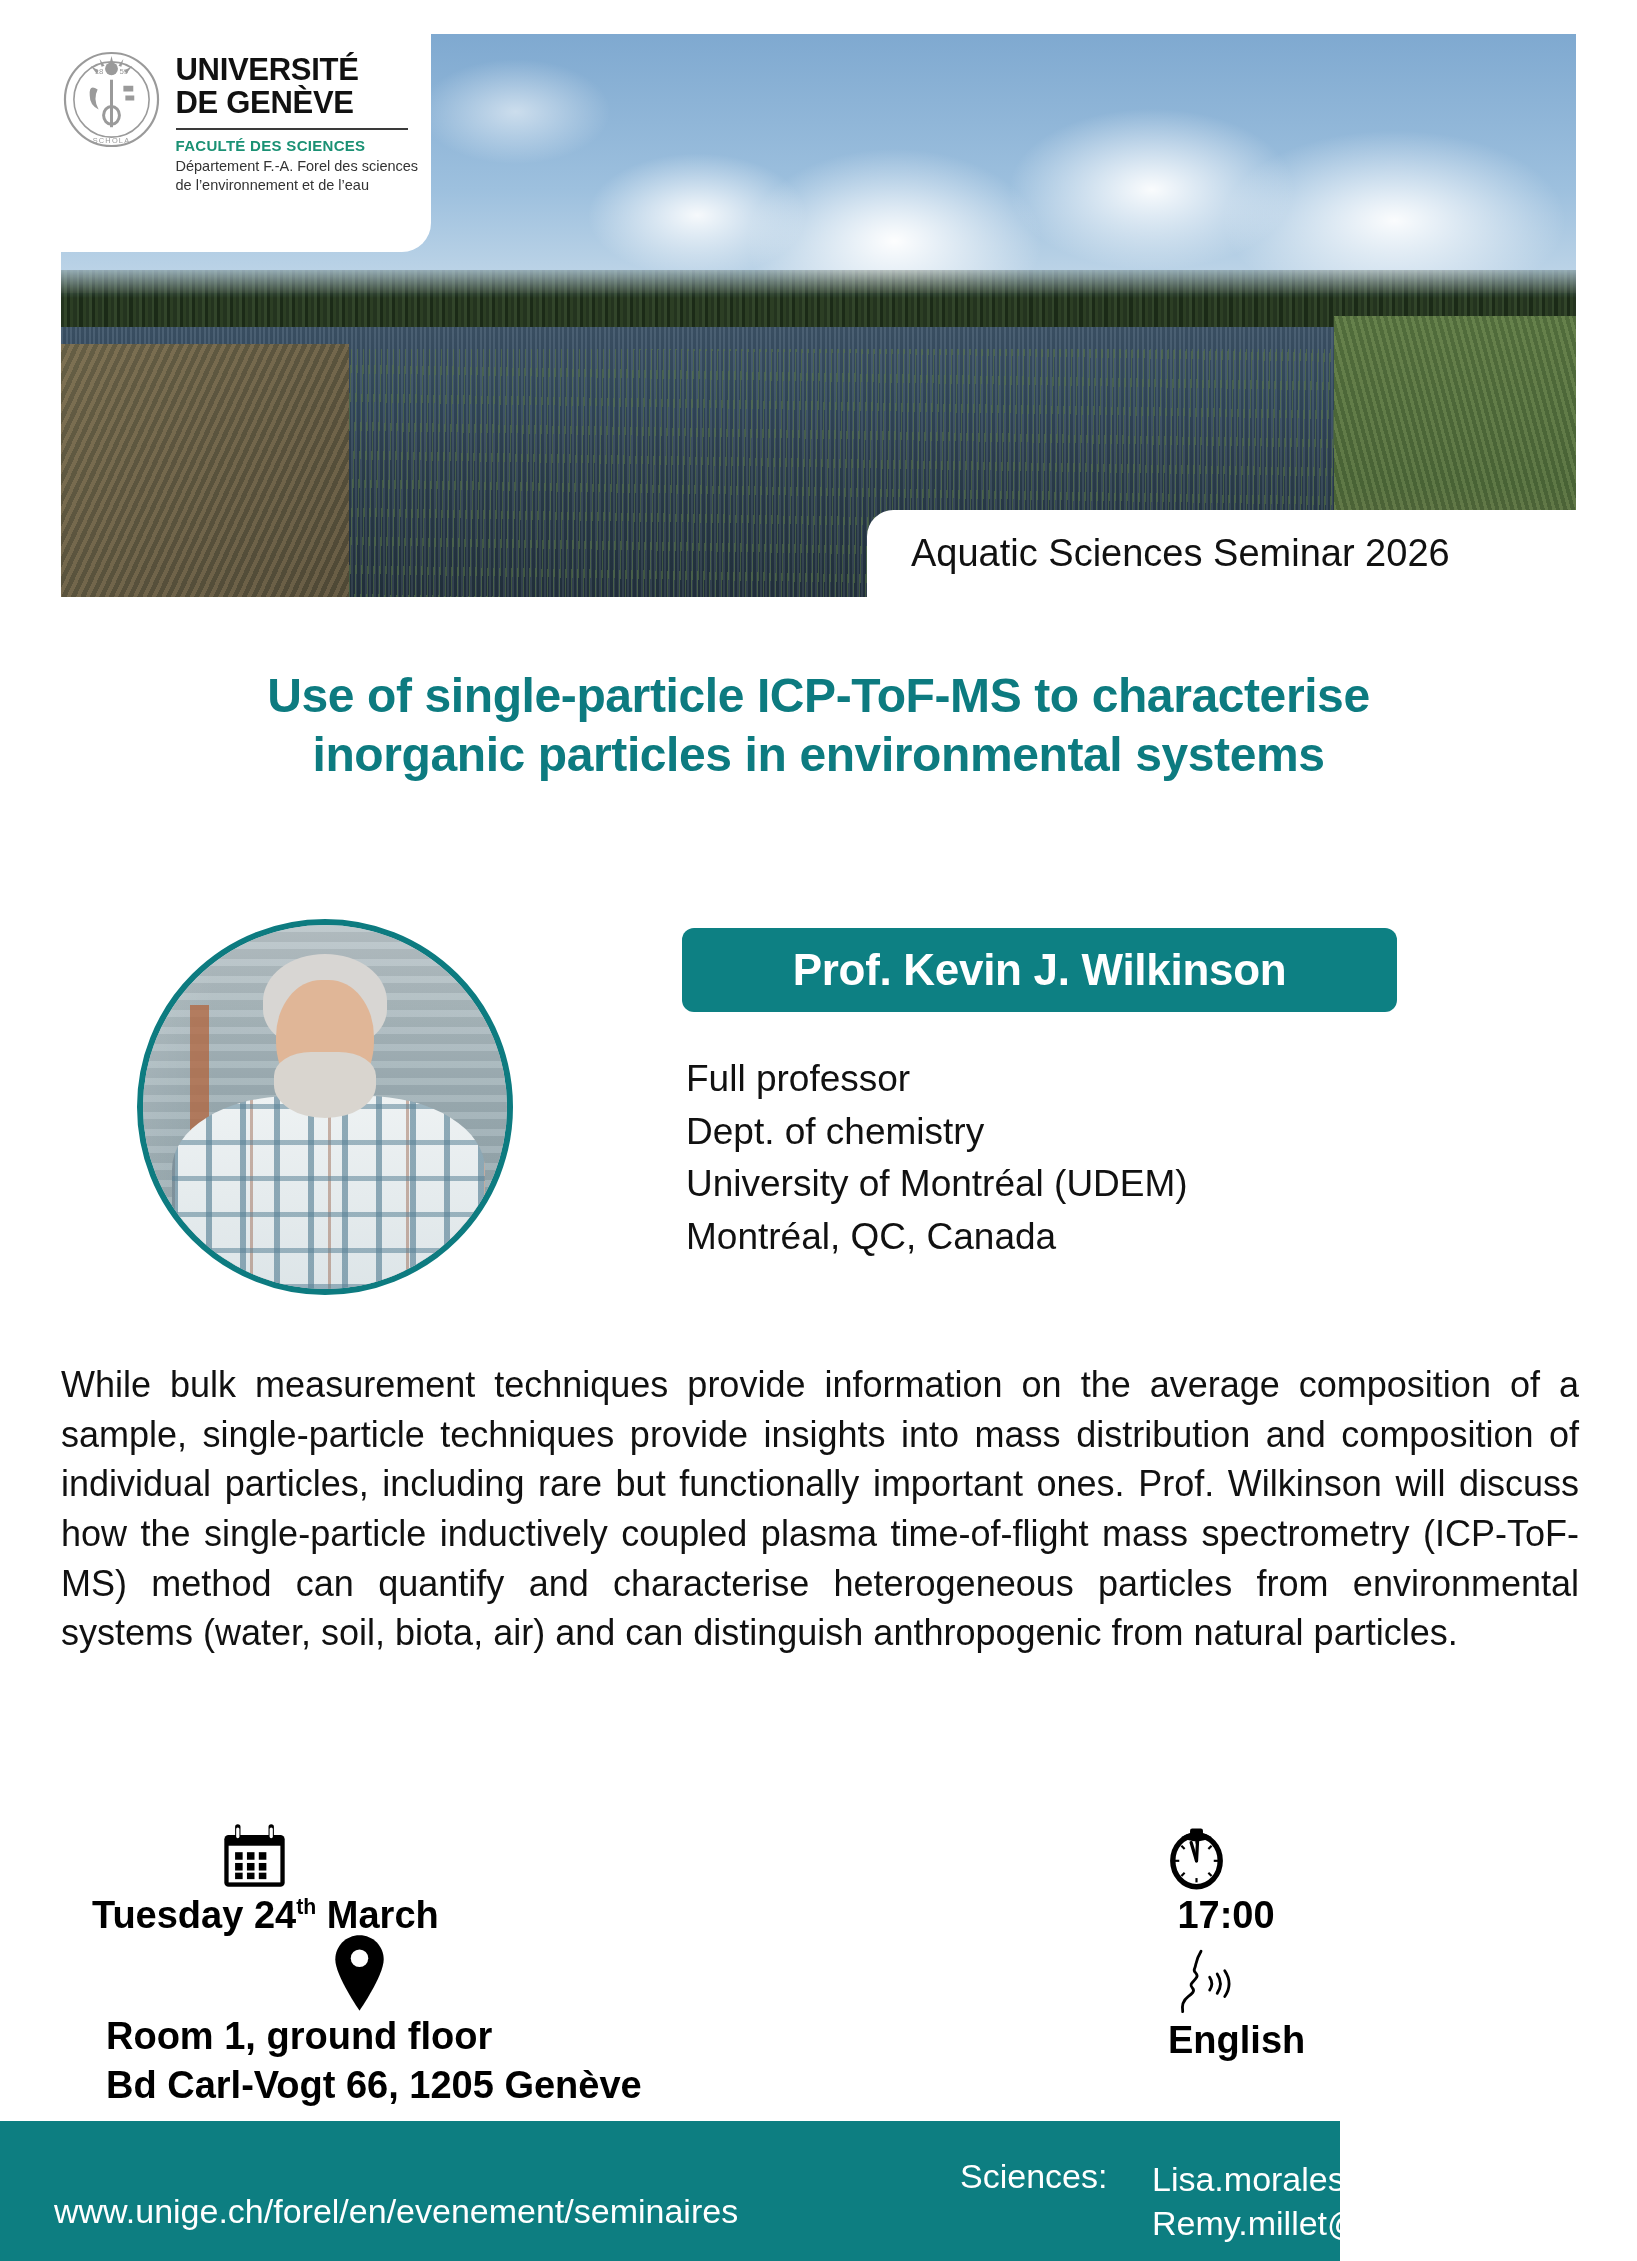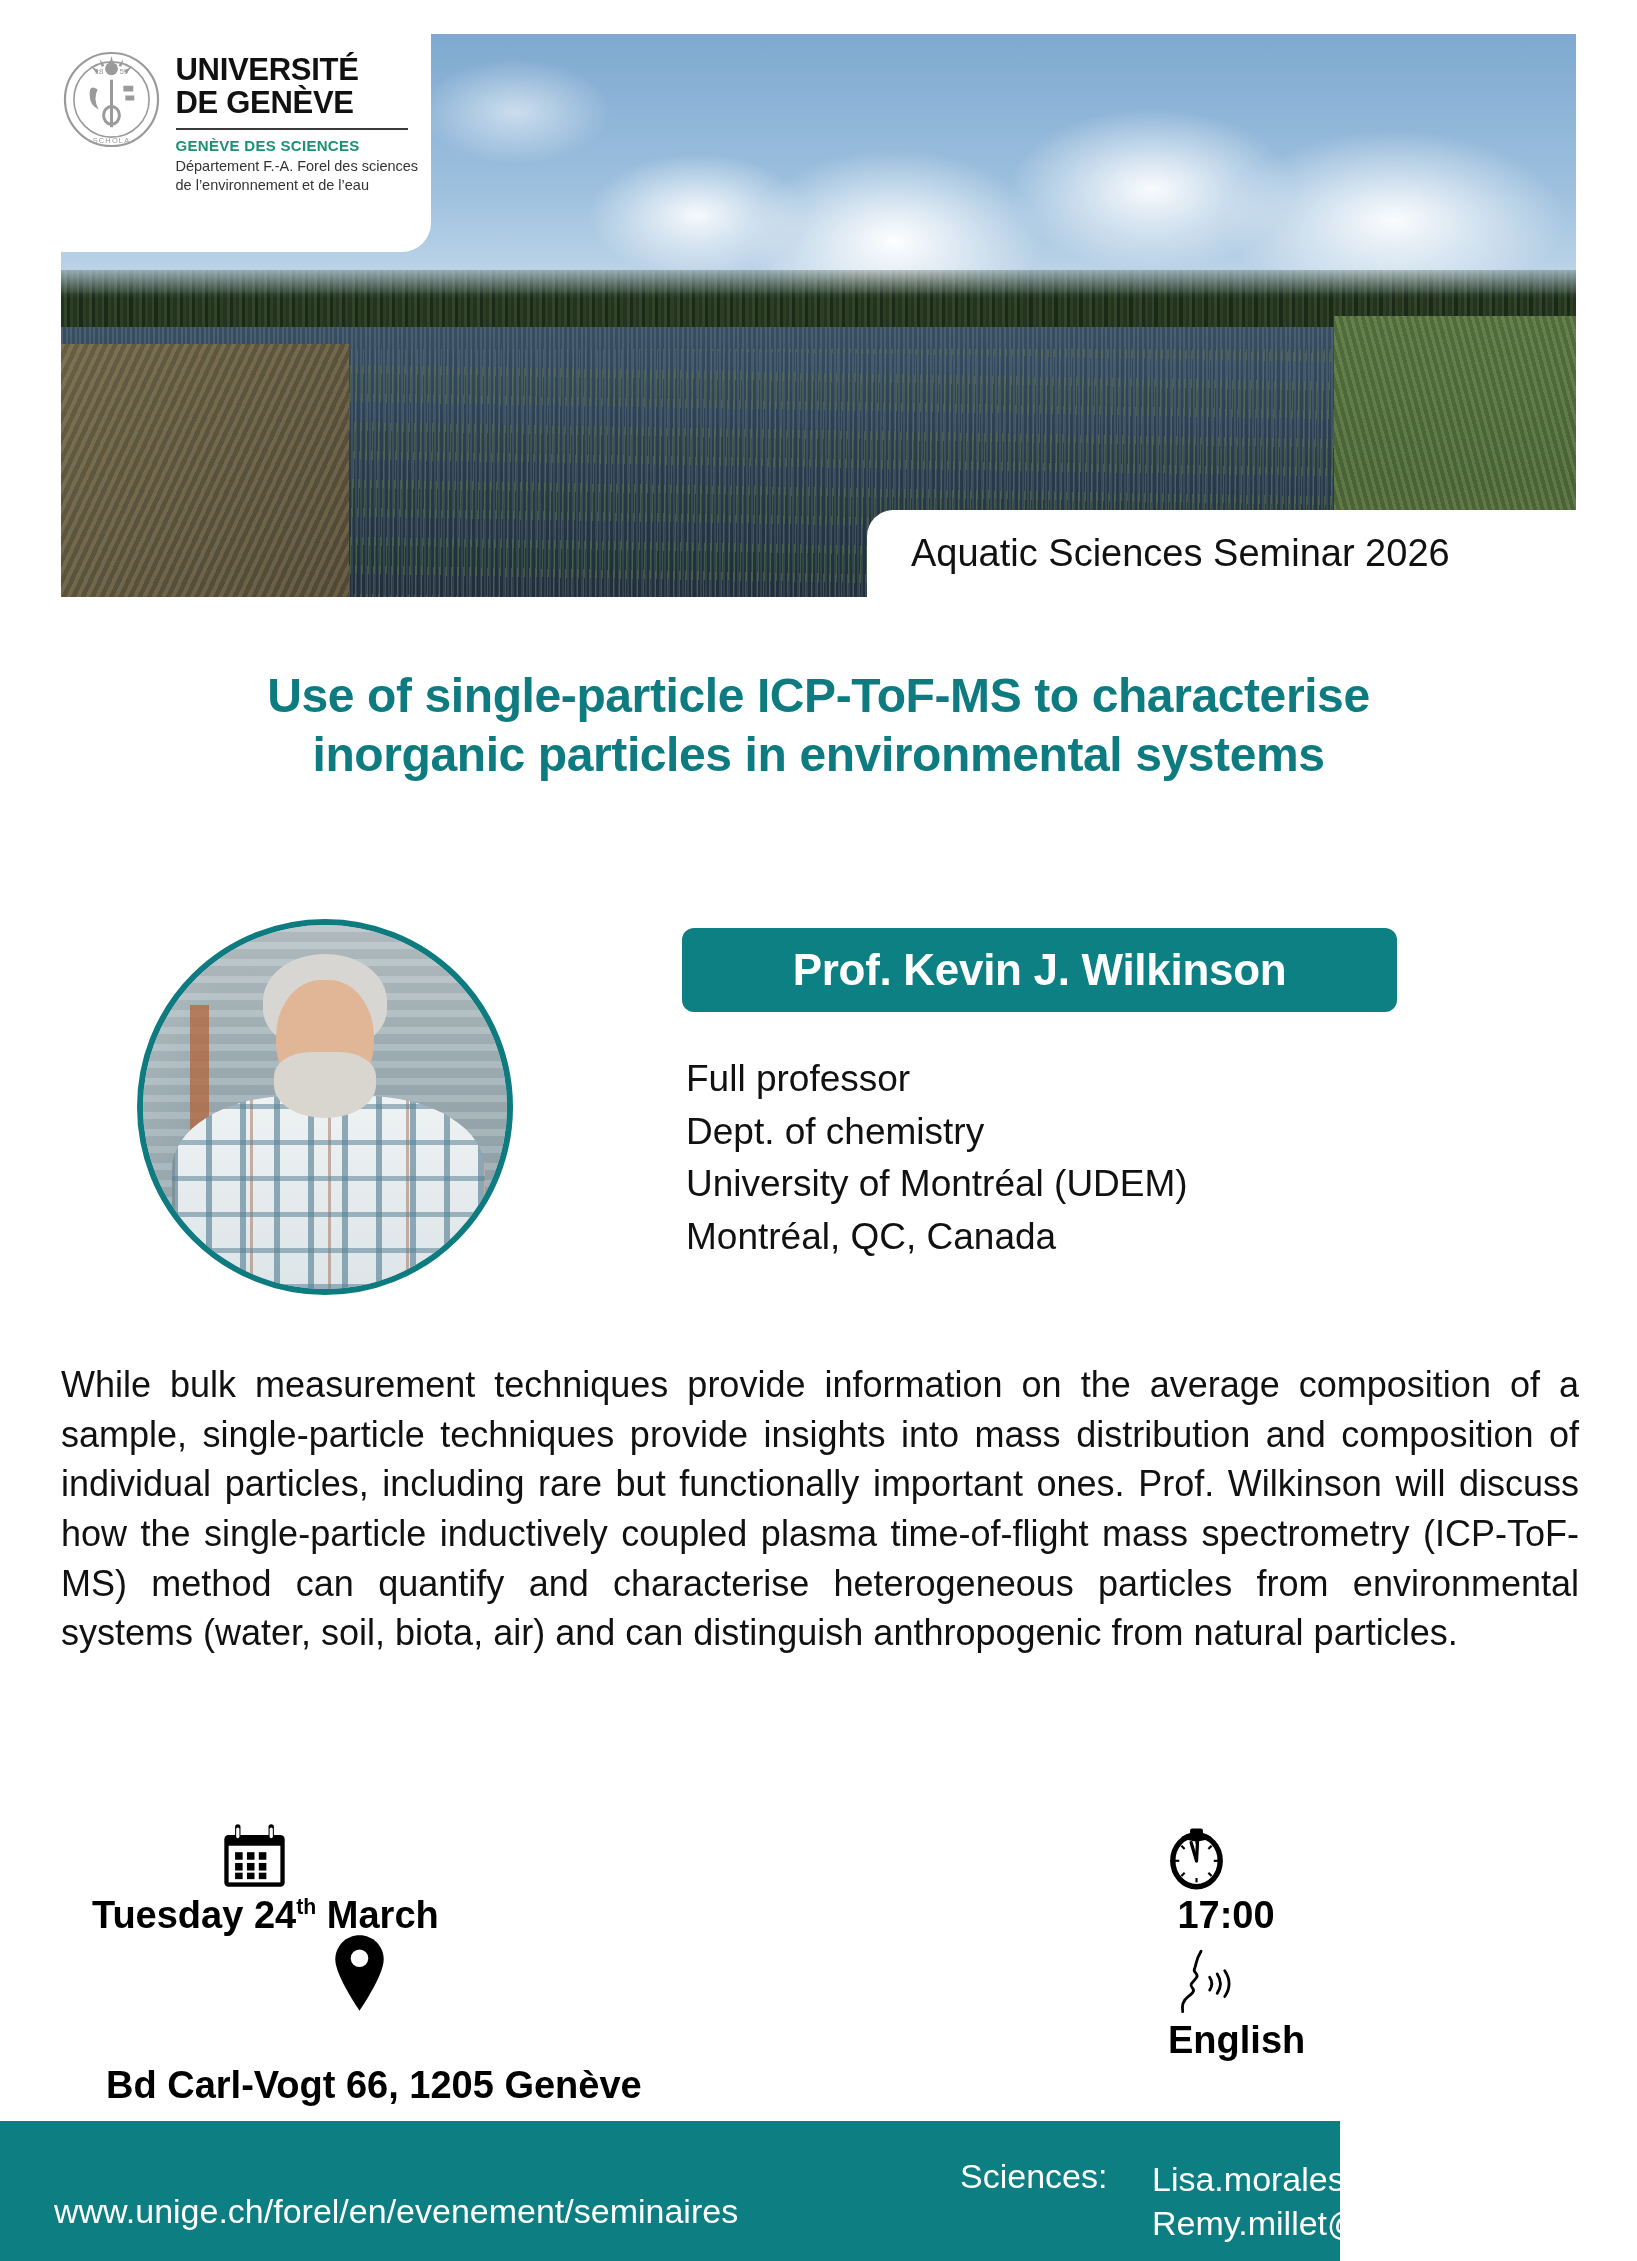--- a/index.html
+++ b/index.html
@@ -413,21 +413,21 @@
       <path d="M50 30 L50 78" stroke="#9a9a9a" stroke-width="3" fill="none"></path>
       <path d="M36 40 q-9 -6 -8 6 q0 10 9 14 q-6 -10 -1 -20 z" fill="#9a9a9a"></path>
       <path d="M62 36 l10 0 l0 6 l-10 0 z M64 46 l9 0 l0 5 l-9 0 z" fill="#9a9a9a"></path>
       <ellipse cx="50" cy="66" rx="8" ry="9" fill="none" stroke="#9a9a9a" stroke-width="3"></ellipse>
       <text x="50" y="94" font-size="7.5" fill="#9a9a9a" text-anchor="middle" font-family="Liberation Sans, sans-serif" letter-spacing="1.2">SCHOLA</text>
     </svg>
     <div class="logo-text-block">
       <div class="logo-line1">UNIVERSITÉ</div>
       <div class="logo-line2">DE GENÈVE</div>
       <div class="logo-rule"></div>
-      <div class="logo-faculty">GENÈVE DES SCIENCES</div>
+      <div class="logo-faculty">FACULTÉ DES SCIENCES</div>
       <div class="logo-dept">Département F.-A. Forel des sciences</div>
       <div class="logo-dept">de l’environnement et de l’eau</div>
     </div>
   </div>
 </div>
 
 <div class="seminar-ribbon">
   <span>Aquatic Sciences Seminar 2026</span>
 </div>
 
@@ -506,21 +506,21 @@
 </div>
 
 <div class="detail-row" id="row-place">
   <span class="detail-icon">
     <svg width="55" height="78" viewBox="0 0 40 58">
       <path d="M20 1 C10 1 2 9 2 19 C2 31 20 57 20 57 C20 57 38 31 38 19 C38 9 30 1 20 1 Z" fill="#000"></path>
       <circle cx="20" cy="18" r="6.5" fill="#fff"></circle>
     </svg>
   </span>
   <span class="detail-text">
-    <br>
+    <span>Room 1, ground floor</span><br>
     <span>Bd Carl-Vogt 66, 1205 Genève</span>
   </span>
 </div>
 
 <div class="detail-row" id="row-lang">
   <span class="detail-icon">
     <svg width="69" height="69" viewBox="0 0 64 64">
       <path d="M26 4 C20 14 22 16 20 20 C18 24 24 24 22 28 C20 32 14 34 18 38
                C21 41 17 44 14 46 C10 49 8 54 9 60" fill="none" stroke="#000" stroke-width="2.6" stroke-linecap="round" stroke-linejoin="round"></path>
       <path d="M34 28 q4 6 0 12" fill="none" stroke="#000" stroke-width="2.6" stroke-linecap="round"></path>

